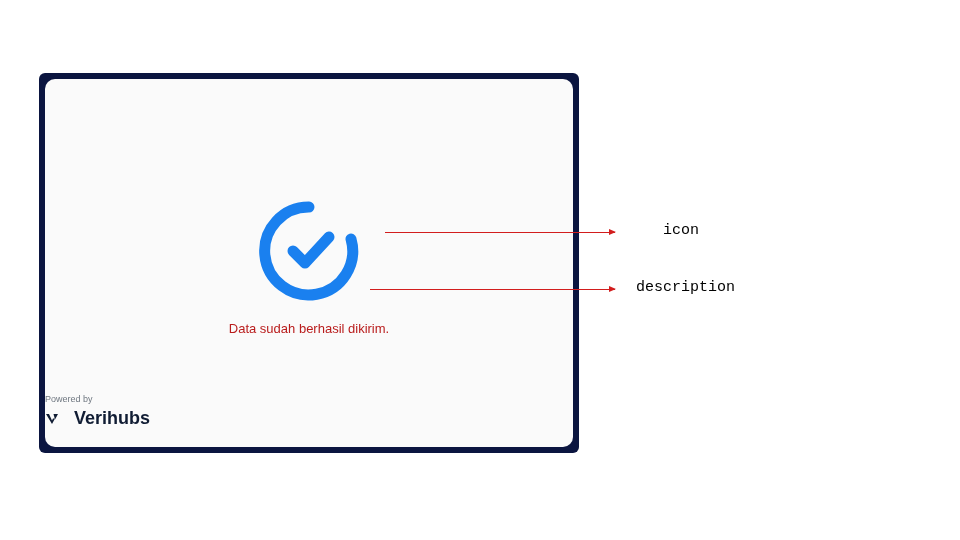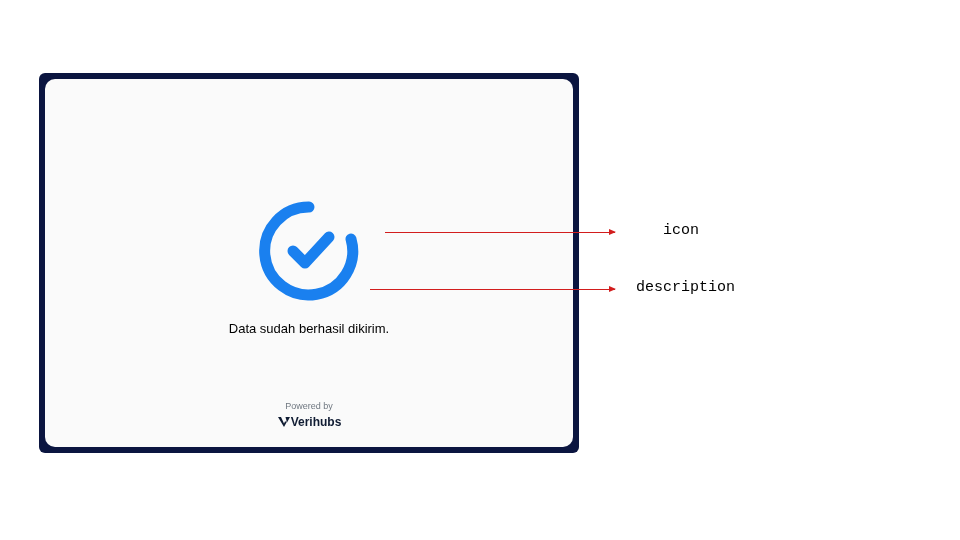--- a/index.html
+++ b/index.html
@@ -28,43 +28,42 @@
     display: flex;
     flex-direction: column;
     align-items: center;
     justify-content: center;
   }
   .success-icon {
     margin-top: 8px;
   }
   .desc {
     margin-top: 14px;
-    color: #000000;
+    color: #b91c1c;
     font-size: 13px;
   }
   .footer {
     position: absolute;
     bottom: 18px;
     left: 0; right: 0;
     display: flex;
     flex-direction: column;
-    align-items: center;
     gap: 4px;
   }
   .powered {
     color: #6f7780;
     font-size: 9px;
   }
   .brand {
     display: flex;
     align-items: center;
-    gap: 0;
+    gap: 15px;
     color: #101c33;
     font-weight: 700;
-    font-size: 12px;
+    font-size: 18px;
   }
   .brand-mark {
     width: 14px; height: 14px;
     display: inline-flex;
   }
   
   .arrow {
     position: absolute;
     height: 1px;
     background: #d21d1d;

